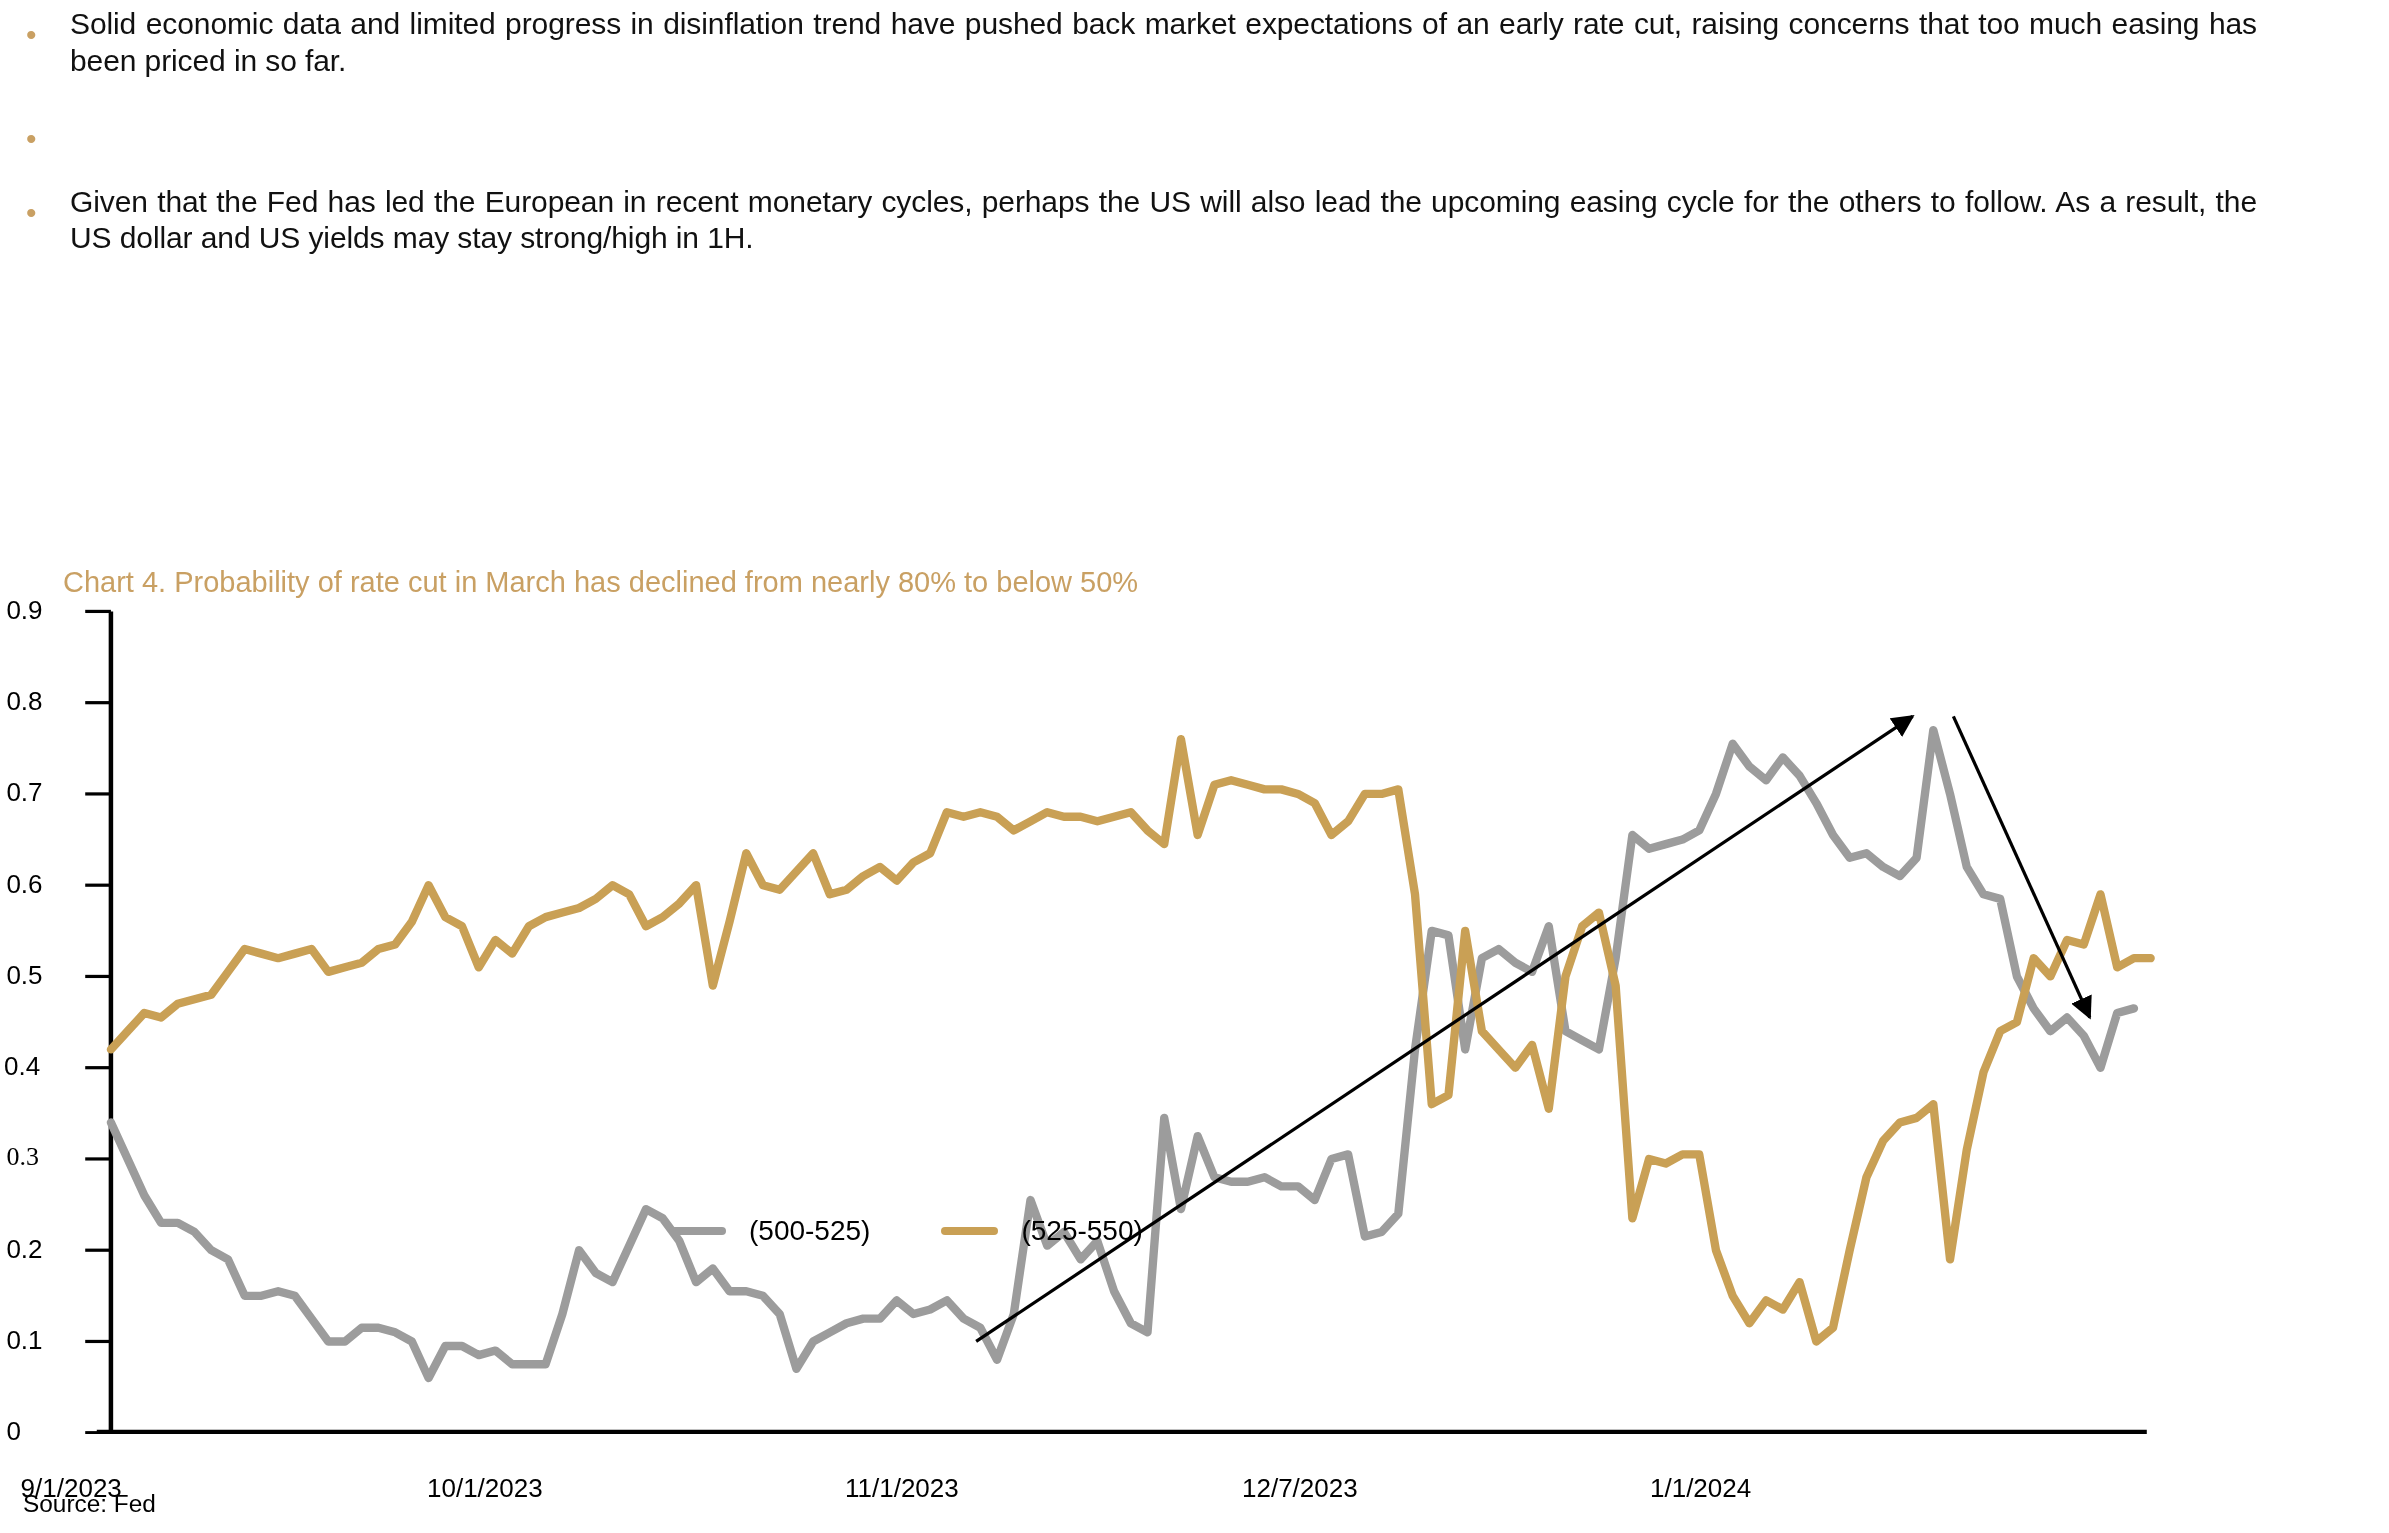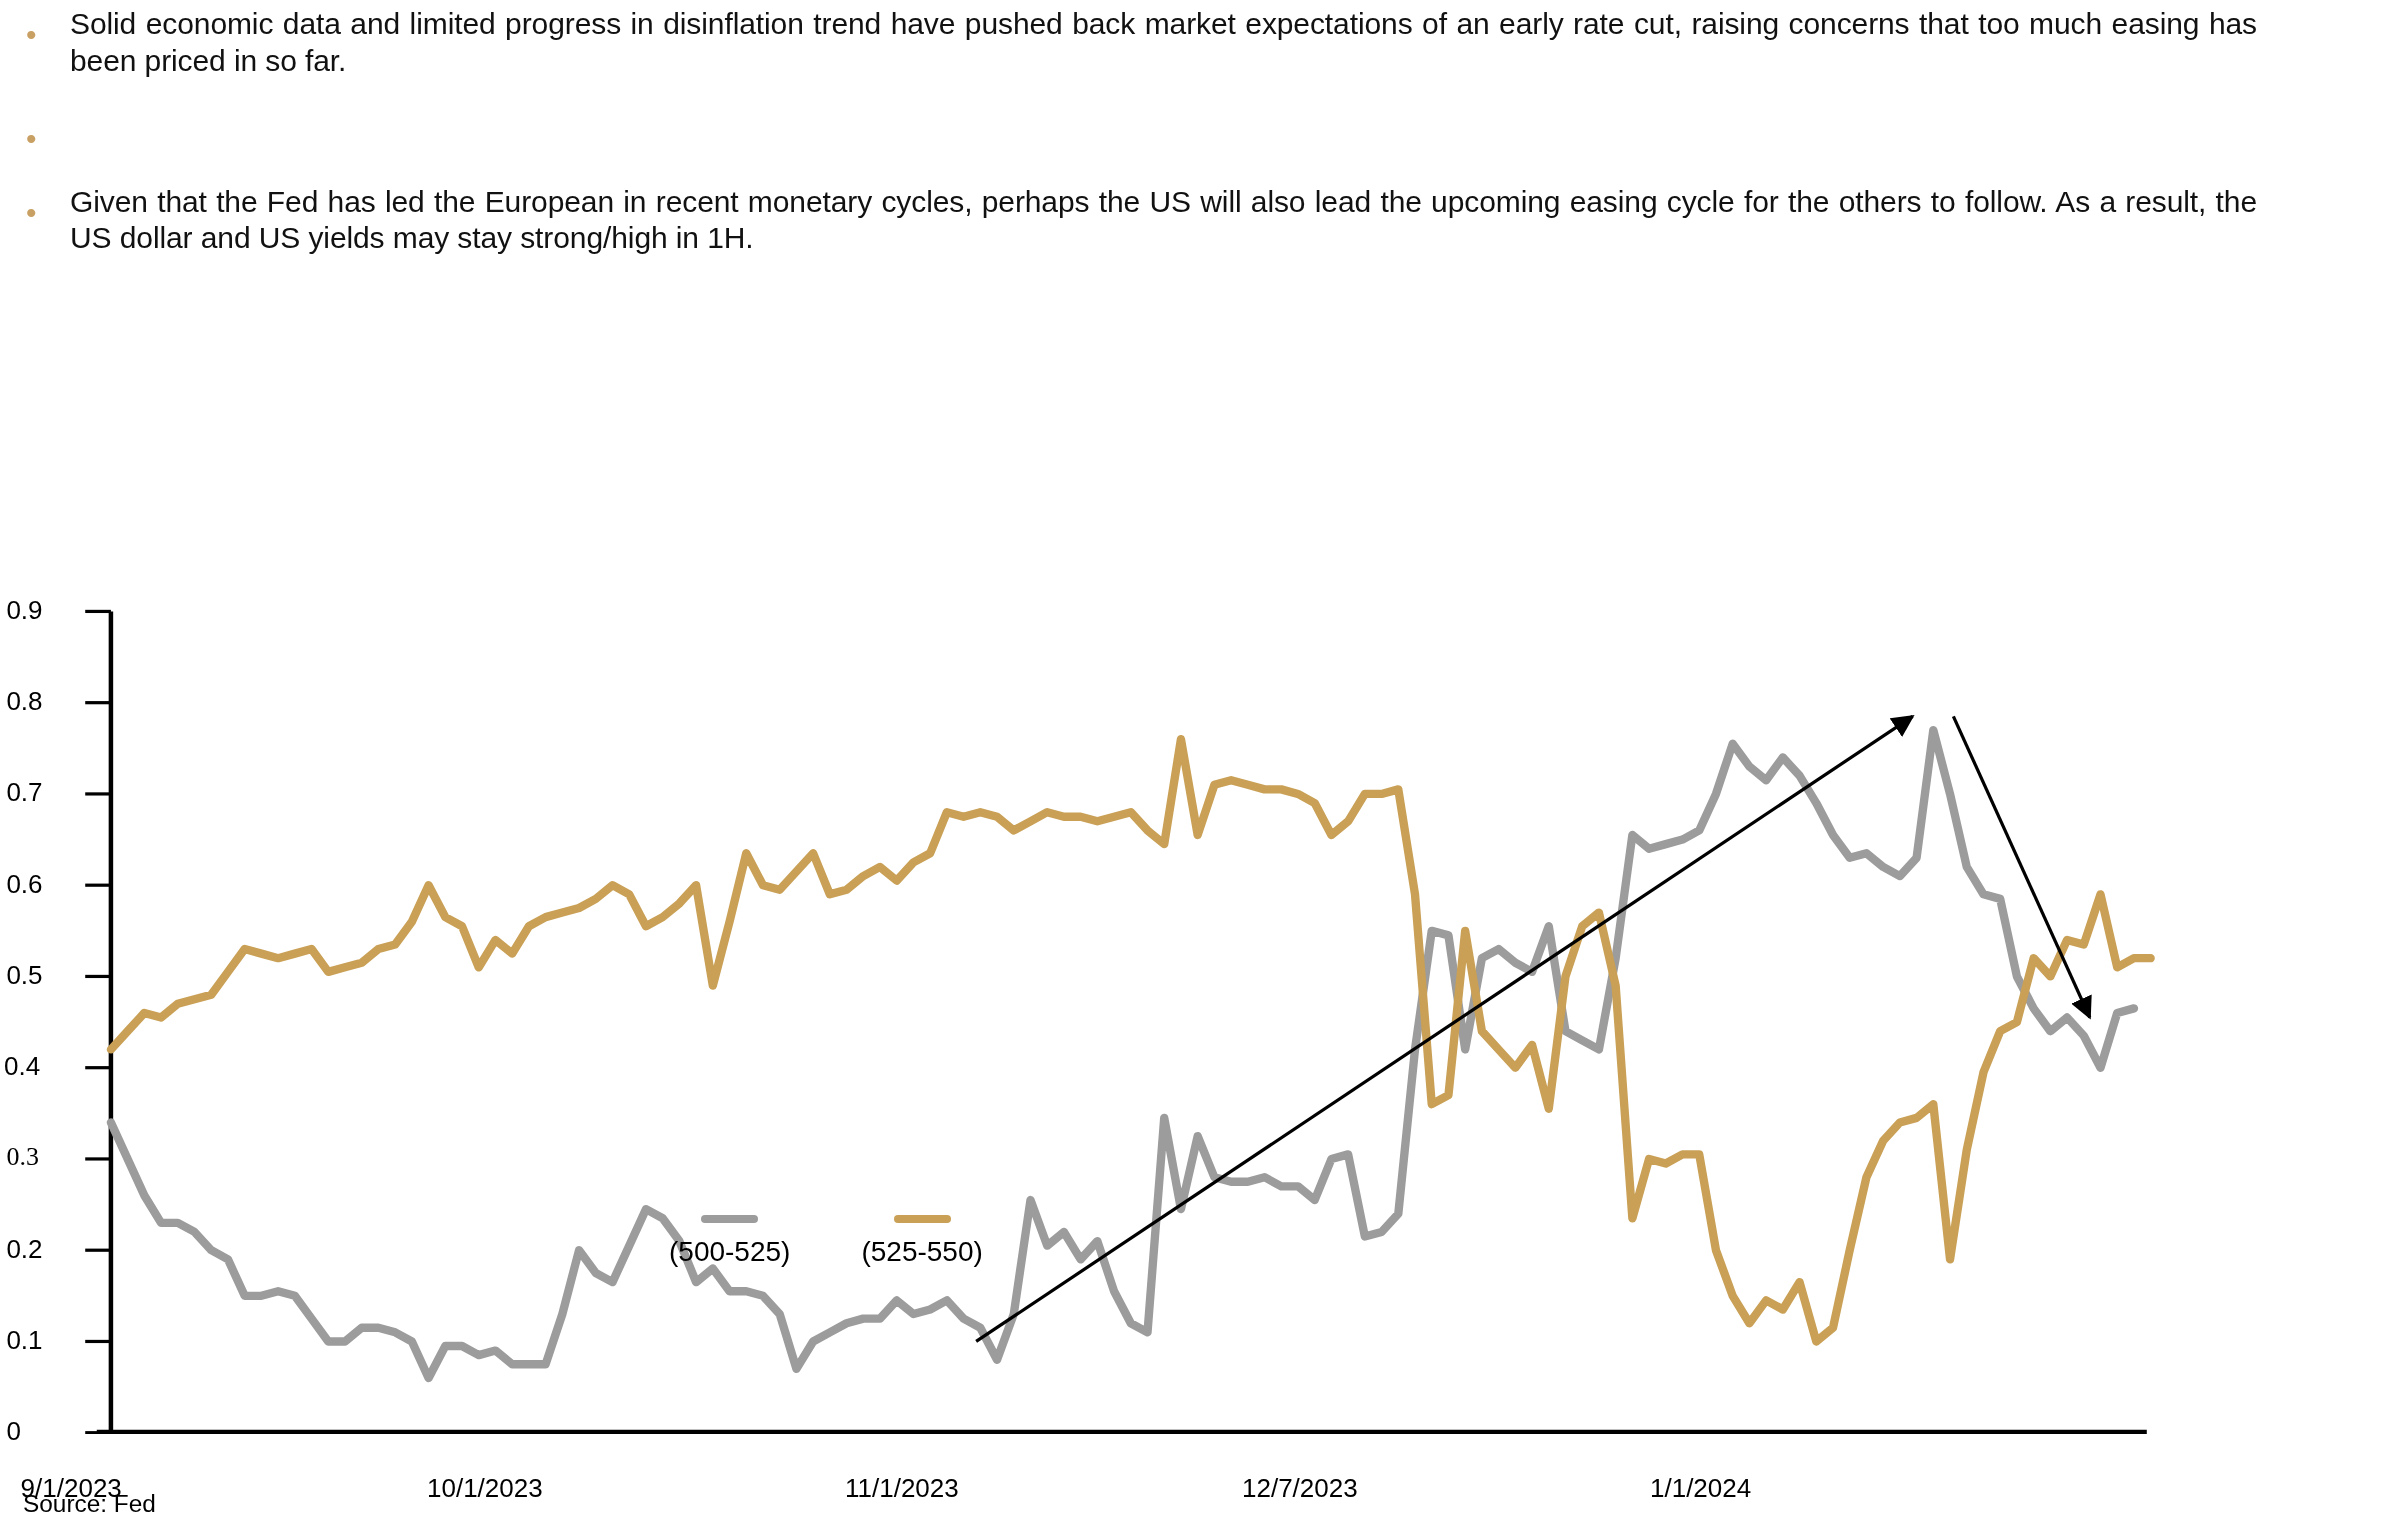--- a/index.html
+++ b/index.html
@@ -100,22 +100,21 @@
     position: absolute;
     left: 669px;
     top: 649px;
     display: flex;
     align-items: center;
     gap: 71px;
   }
   .legend-item {
     display: flex;
     align-items: center;
-    gap: 13px;
-    flex-direction: column;
+    gap: 23px;
   }
   .legend-swatch {
     width: 57px;
     height: 8.4px;
     border-radius: 4.5px;
   }
   .legend-label {
     font-size: 28px;
     color: #000;
     white-space: nowrap;
@@ -132,20 +131,21 @@
   <div class="bullet-row">
     <span class="bullet-mark">•</span>
   </div>
   <div class="bullet-row">
     <span class="bullet-mark">•</span>
     <span class="bullet-text">Given that the Fed has led the European in recent monetary cycles, perhaps the US will also lead the upcoming easing cycle for the others to follow. As a result, the US dollar and US yields may stay strong/high in 1H.</span>
   </div>
 </div>
 
 <div id="chart-block">
+  <div id="chart-title">Chart 4. Probability of rate cut in March has declined from nearly 80% to below 50%</div>
 
   <div id="plot-wrap">
     <svg id="plot-svg" width="2250" height="829" viewBox="0 0 3500 1290">
       <g id="axes">
         <line x1="172" y1="10" x2="172" y2="1290" stroke="#000" stroke-width="7"></line>
         <line x1="150" y1="1288" x2="3340" y2="1288" stroke="#000" stroke-width="9"></line>
         <g id="yticks" stroke="#000" stroke-width="5">
             <line x1="132" x2="172" y1="1288" y2="1288"></line>
             <line x1="132" x2="172" y1="1146" y2="1146"></line>
             <line x1="132" x2="172" y1="1004" y2="1004"></line>

